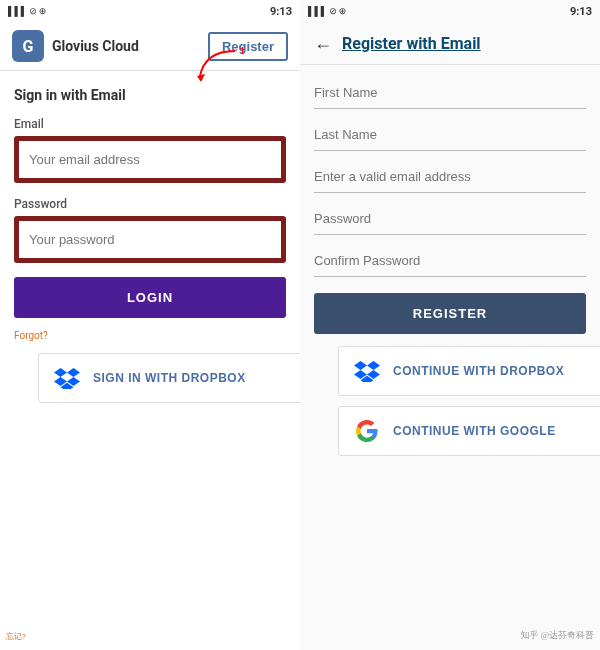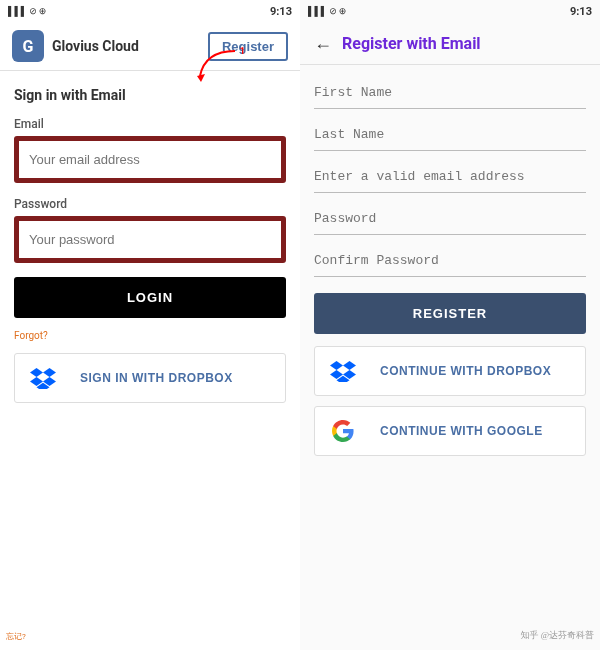--- a/index.html
+++ b/index.html
@@ -103,21 +103,21 @@
       padding: 11px 10px;
       font-size: 13px;
       color: #aaa;
       margin-bottom: 14px;
       outline: none;
       background: #fff;
     }
 
     .login-btn {
       width: 100%;
-      background: #000000;
+      background: #4c1d95;
       color: white;
       border: none;
       padding: 13px;
       font-size: 13px;
       font-weight: bold;
       letter-spacing: 1px;
       cursor: pointer;
       border-radius: 3px;
       margin-bottom: 12px;
     }
@@ -127,27 +127,28 @@
       color: #e07020;
       text-decoration: none;
       display: block;
       margin-bottom: 12px;
     }
 
     .social-btn {
       width: 100%;
       display: flex;
       align-items: center;
-      gap: 23px;
+      gap: 12px;
       border: 1px solid #ddd;
       background: #fff;
       padding: 10px 14px;
       cursor: pointer;
       border-radius: 3px;
       margin-bottom: 10px;
+      margin-left: 24px;
     }
 
     .social-btn-label {
       font-size: 12px;
       font-weight: bold;
       color: #4a6fa5;
       letter-spacing: 0.5px;
     }
 
     .dropbox-icon {
@@ -196,39 +197,39 @@
 
     .back-arrow {
       font-size: 18px;
       color: #333;
       cursor: pointer;
     }
 
     .header-right-title {
       font-size: 16px;
       font-weight: bold;
-      color: #6d28d9;
+      color: #0c4a6e;
+      text-decoration: underline;
     }
 
     .right-content {
       padding: 12px 14px;
       flex: 1;
     }
 
     .right-input {
       width: 100%;
       border: none;
       border-bottom: 1px solid #bbb;
       background: transparent;
       padding: 8px 0;
       font-size: 13px;
       color: #aaa;
       margin-bottom: 10px;
       outline: none;
-      font-family: Liberation Mono, monospace;
     }
 
     .register-submit-btn {
       width: 100%;
       background: #3a4f6e;
       color: white;
       border: none;
       padding: 13px;
       font-size: 13px;
       font-weight: bold;

